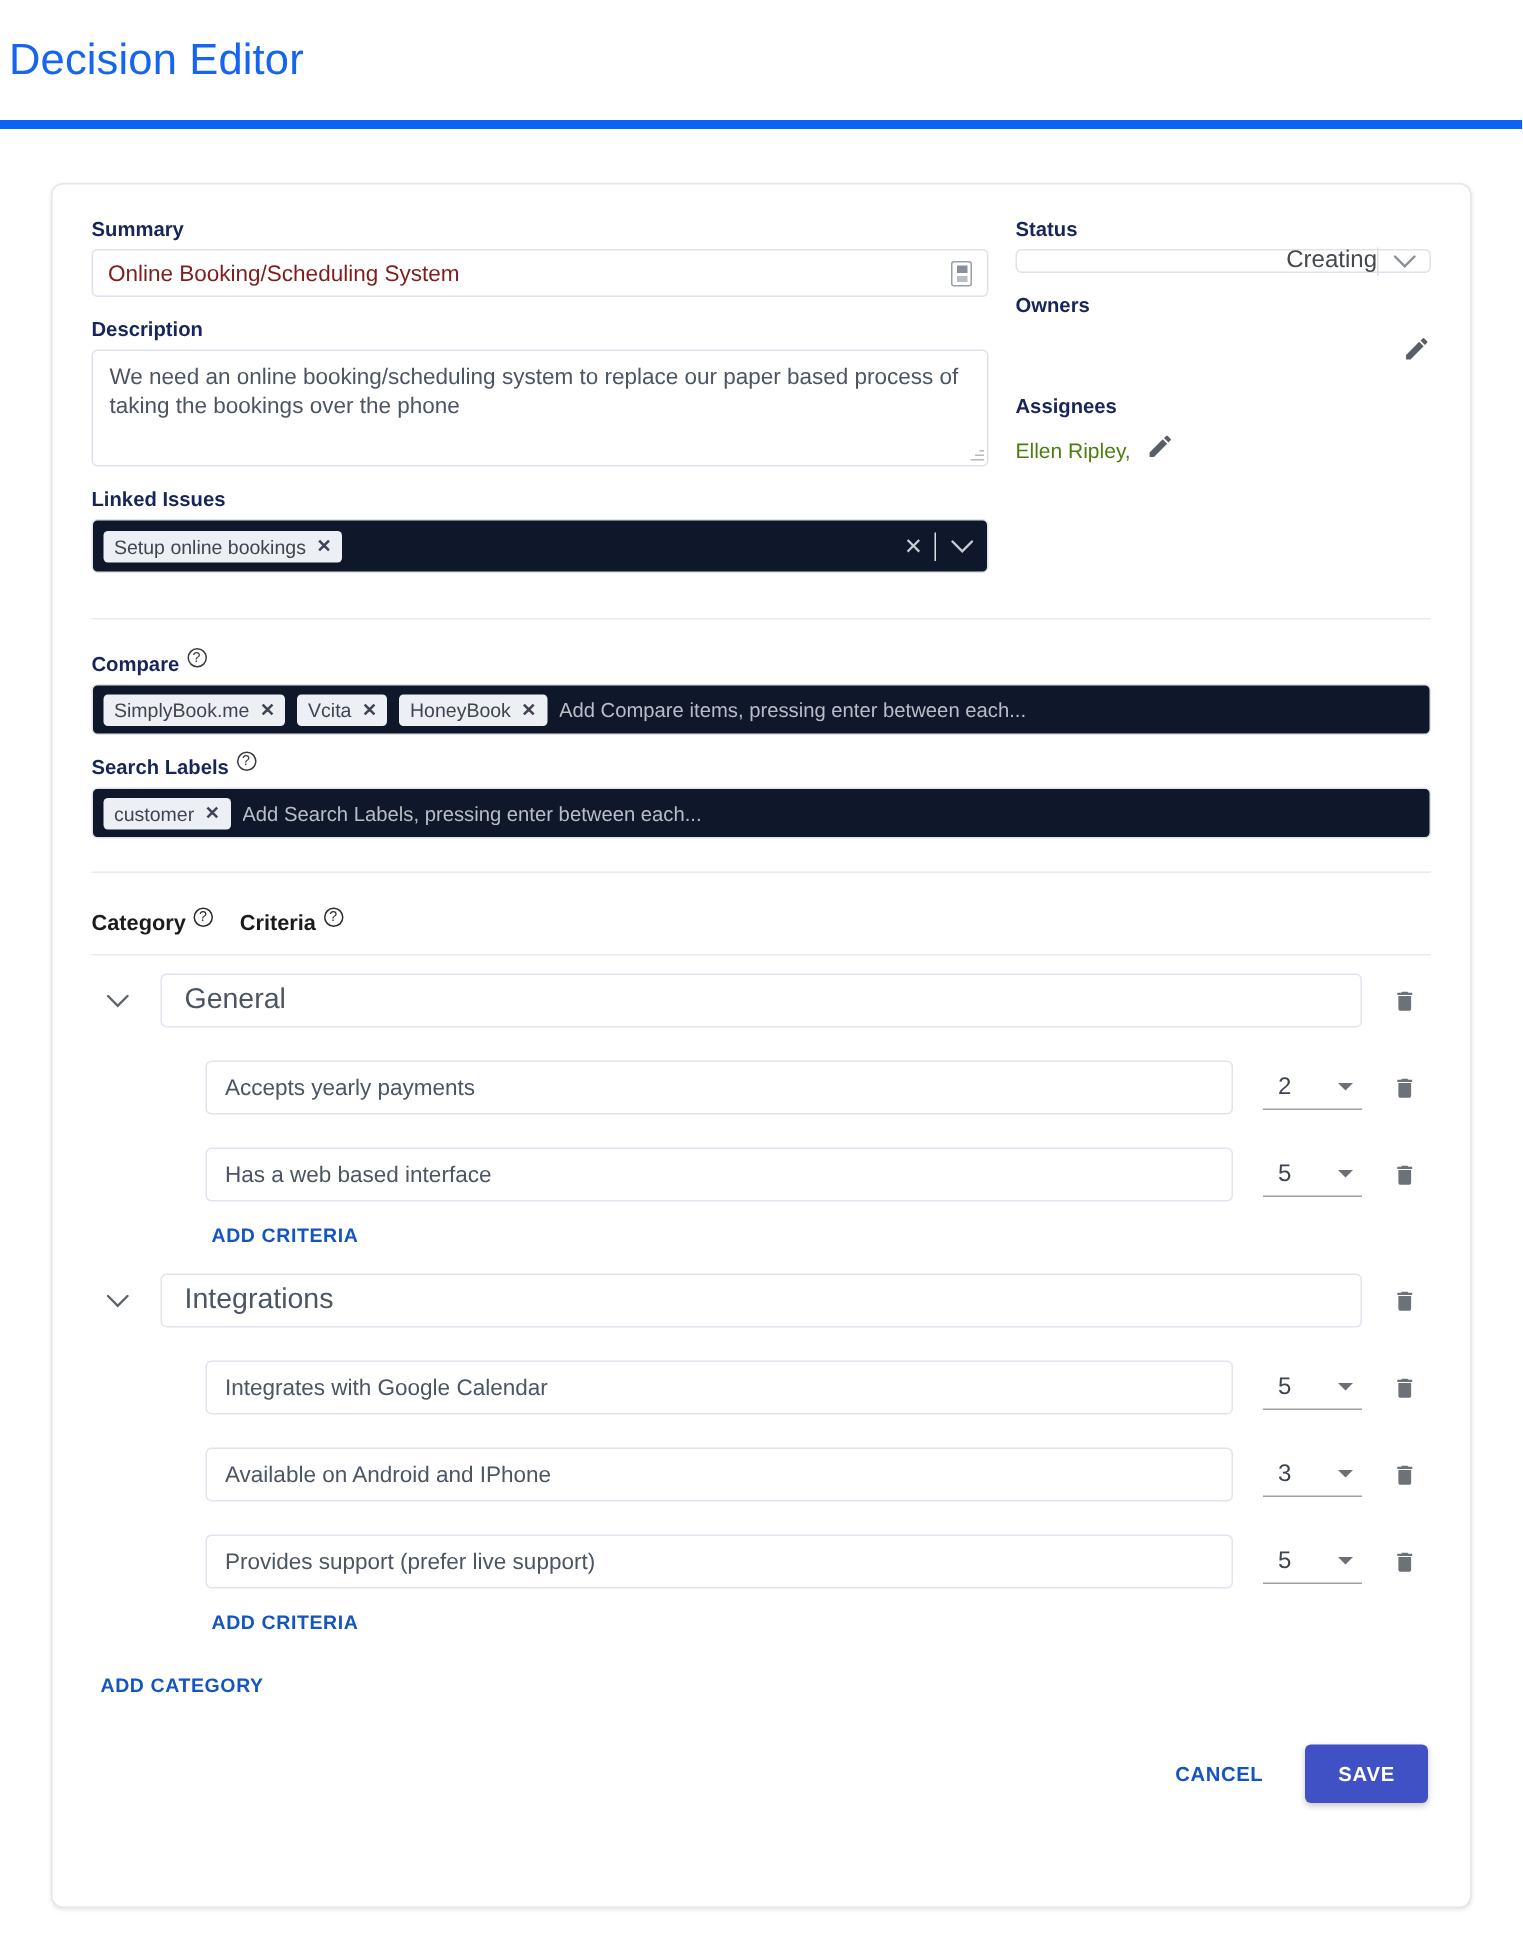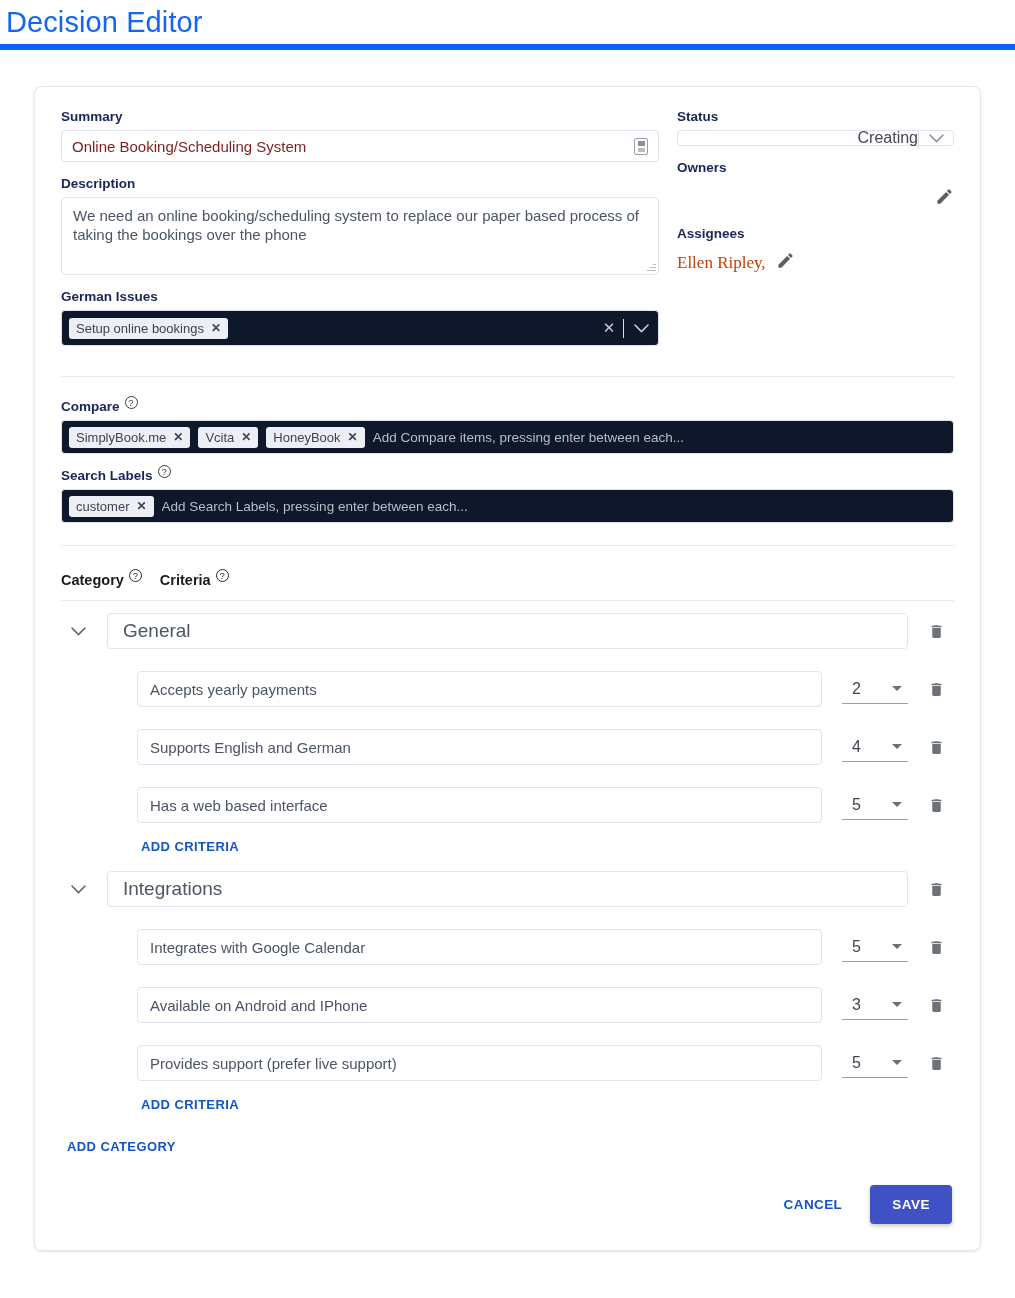--- a/index.html
+++ b/index.html
@@ -7,21 +7,21 @@
     margin: 0; padding: 0;
     width: 1015px; height: 1298px;
     background: #ffffff;
     font-family: "Liberation Sans", sans-serif;
     -webkit-font-smoothing: antialiased;
   }
   .page { position: relative; width: 1015px; height: 1298px; overflow: hidden; background:#fff; }
 
   
   .app-header {
-    height: 44px;
+    height: 80px;
     display: flex; align-items: center;
     padding-left: 6px;
     background: #fff;
   }
   .app-title {
     font-size: 29px;
     color: #1565f0;
     font-weight: 400;
     letter-spacing: 0.1px;
   }
@@ -146,21 +146,21 @@
   .select-box .val { flex: 1; }
   .divider-v { width: 1px; height: 19px; background: #dcdee6; }
   .caret {
     width: 34px; height: 100%;
     display: flex; align-items: center; justify-content: center;
   }
   .caret svg { display:block; }
 
   .pencil { display:inline-block; }
   .assignee-row { display: flex; align-items: center; gap: 10px; }
-  .assignee-name { font-size: 17px; color: #c2410c; font-family: Liberation Serif, serif; }
+  .assignee-name { font-size: 14px; color: #4d7c0f; }
 
   .chip-field {
     border: 1px solid #dfe1ec;
     border-radius: 4px;
     min-height: 34px;
     display: flex;
     align-items: center;
     padding: 0 0 0 7px;
     background: #0f172a;
     gap: 8px;
@@ -321,21 +321,21 @@
           <div class="field-label" style="margin-top:14px;">Description</div>
           <div class="description-box">
             <span>We need an online booking/scheduling system to replace our paper based process of taking the bookings over the phone</span>
             <span class="resize-grip">
                 <i></i>
                 <i></i>
                 <i></i>
               </span>
           </div>
 
-          <div class="field-label" style="margin-top:14px;">German Issues</div>
+          <div class="field-label" style="margin-top:14px;">Linked Issues</div>
           <div class="chip-field">
             <span class="chip">
               <span>Setup online bookings</span>
               <span class="x">✕</span>
             </span>
             <span class="chip-ph"></span>
             <span class="chip-actions">
               <span class="clear-x">✕</span>
               <span class="divider-v"></span>
               <span class="caret">
@@ -460,34 +460,20 @@
             <span>2</span>
             <span class="score-caret"></span>
           </span>
           <span class="trash-btn">
             <svg width="17" height="19" viewBox="0 0 24 24">
                 <path d="M6 19c0 1.1.9 2 2 2h8c1.1 0 2-.9 2-2V7H6v12zM19 4h-3.5l-1-1h-5l-1 1H5v2h14V4z" fill="#6d7278"></path>
               </svg>
           </span>
         </div>
 
-        <div class="crit-row">
-          <span class="crit-input">
-            <span>Supports English and German</span>
-          </span>
-          <span class="score-select">
-            <span>4</span>
-            <span class="score-caret"></span>
-          </span>
-          <span class="trash-btn">
-            <svg width="17" height="19" viewBox="0 0 24 24">
-                <path d="M6 19c0 1.1.9 2 2 2h8c1.1 0 2-.9 2-2V7H6v12zM19 4h-3.5l-1-1h-5l-1 1H5v2h14V4z" fill="#6d7278"></path>
-              </svg>
-          </span>
-        </div>
 
         <div class="crit-row">
           <span class="crit-input">
             <span>Has a web based interface</span>
           </span>
           <span class="score-select">
             <span>5</span>
             <span class="score-caret"></span>
           </span>
           <span class="trash-btn">

